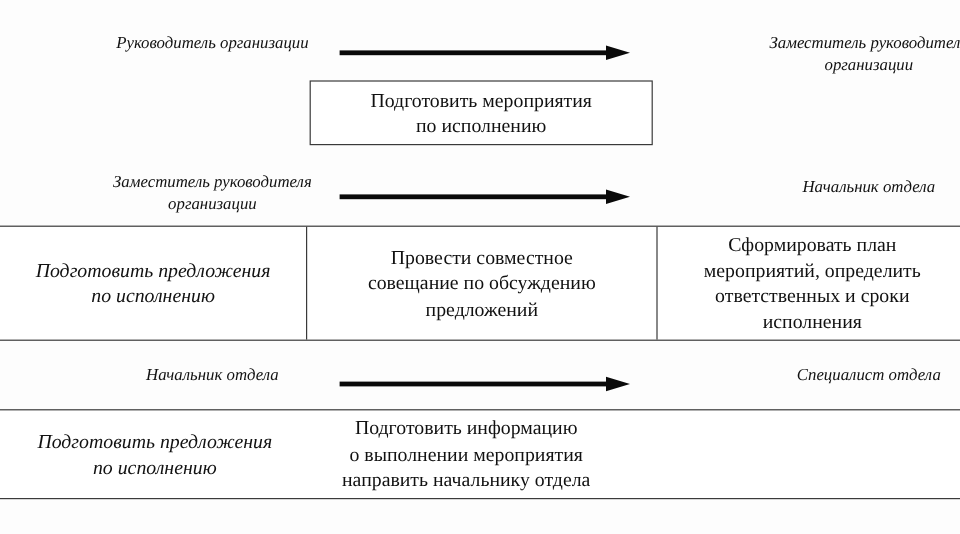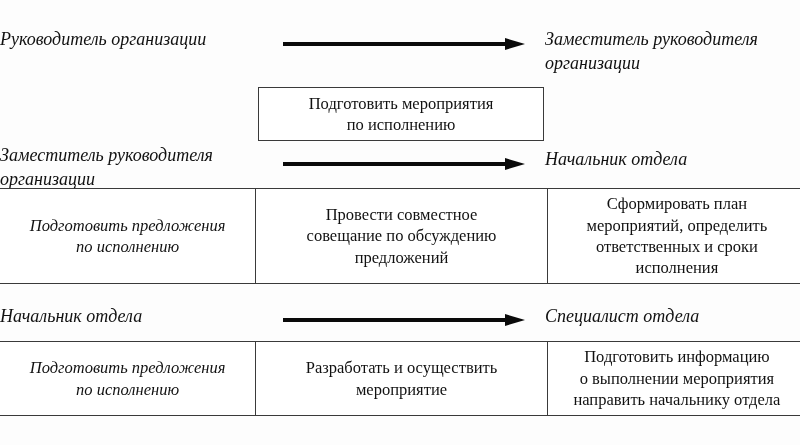--- a/index.html
+++ b/index.html
@@ -27,25 +27,26 @@
   
   .role-row {
     position: absolute;
     left: 0;
     width: 800px;
     height: 50px;
   }
   .role-label {
     position: absolute;
     font-style: italic;
-    font-size: 18px;
+    font-size: 14px;
     line-height: 1.32;
-    text-align: left;
+    text-align: center;
     color: #111111;
     white-space: pre-line;
+    padding-left: 48px;
   }
   .role-left  { left: 0px;   width: 258px; }
   .role-right { left: 545px; width: 262px; }
 
   
   .arrow {
     position: absolute;
     left: 283px;
     width: 242px;
     height: 12px;
@@ -122,21 +123,21 @@
 
     <div class="arrow" style="top:10px;">
       <div class="shaft"></div>
       <div class="head"></div>
     </div>
 
     <div class="role-label role-right" style="top:0px;">Заместитель руководителя
 организации</div>
   </div>
 
-  <div class="single-box" style="left:258px; top:67px; width:286px; height:54px;margin-top:20px;">Подготовить мероприятия
+  <div class="single-box" style="left:258px; top:67px; width:286px; height:54px;">Подготовить мероприятия
 по исполнению</div>
 
   <div class="role-row" style="top:144px;">
     <div class="role-label role-left" style="top:0px;">Заместитель руководителя
 организации</div>
 
     <div class="arrow" style="top:14px;">
       <div class="shaft"></div>
       <div class="head"></div>
     </div>
@@ -163,20 +164,18 @@
       <div class="shaft"></div>
       <div class="head"></div>
     </div>
 
     <div class="role-label role-right" style="top:0px;">Специалист отдела</div>
   </div>
 
   <div class="task-table" style="top:341px; height:75px;">
     <div class="task-cell cell-a">Подготовить предложения
 по исполнению</div>
-    <div class="task-cell cell-b">Разработать и осуществить
-мероприятие</div>
     <div class="task-cell cell-c">Подготовить информацию
 о выполнении мероприятия
 направить начальнику отдела</div>
   </div>
 
 </div>
 
 </body></html>

